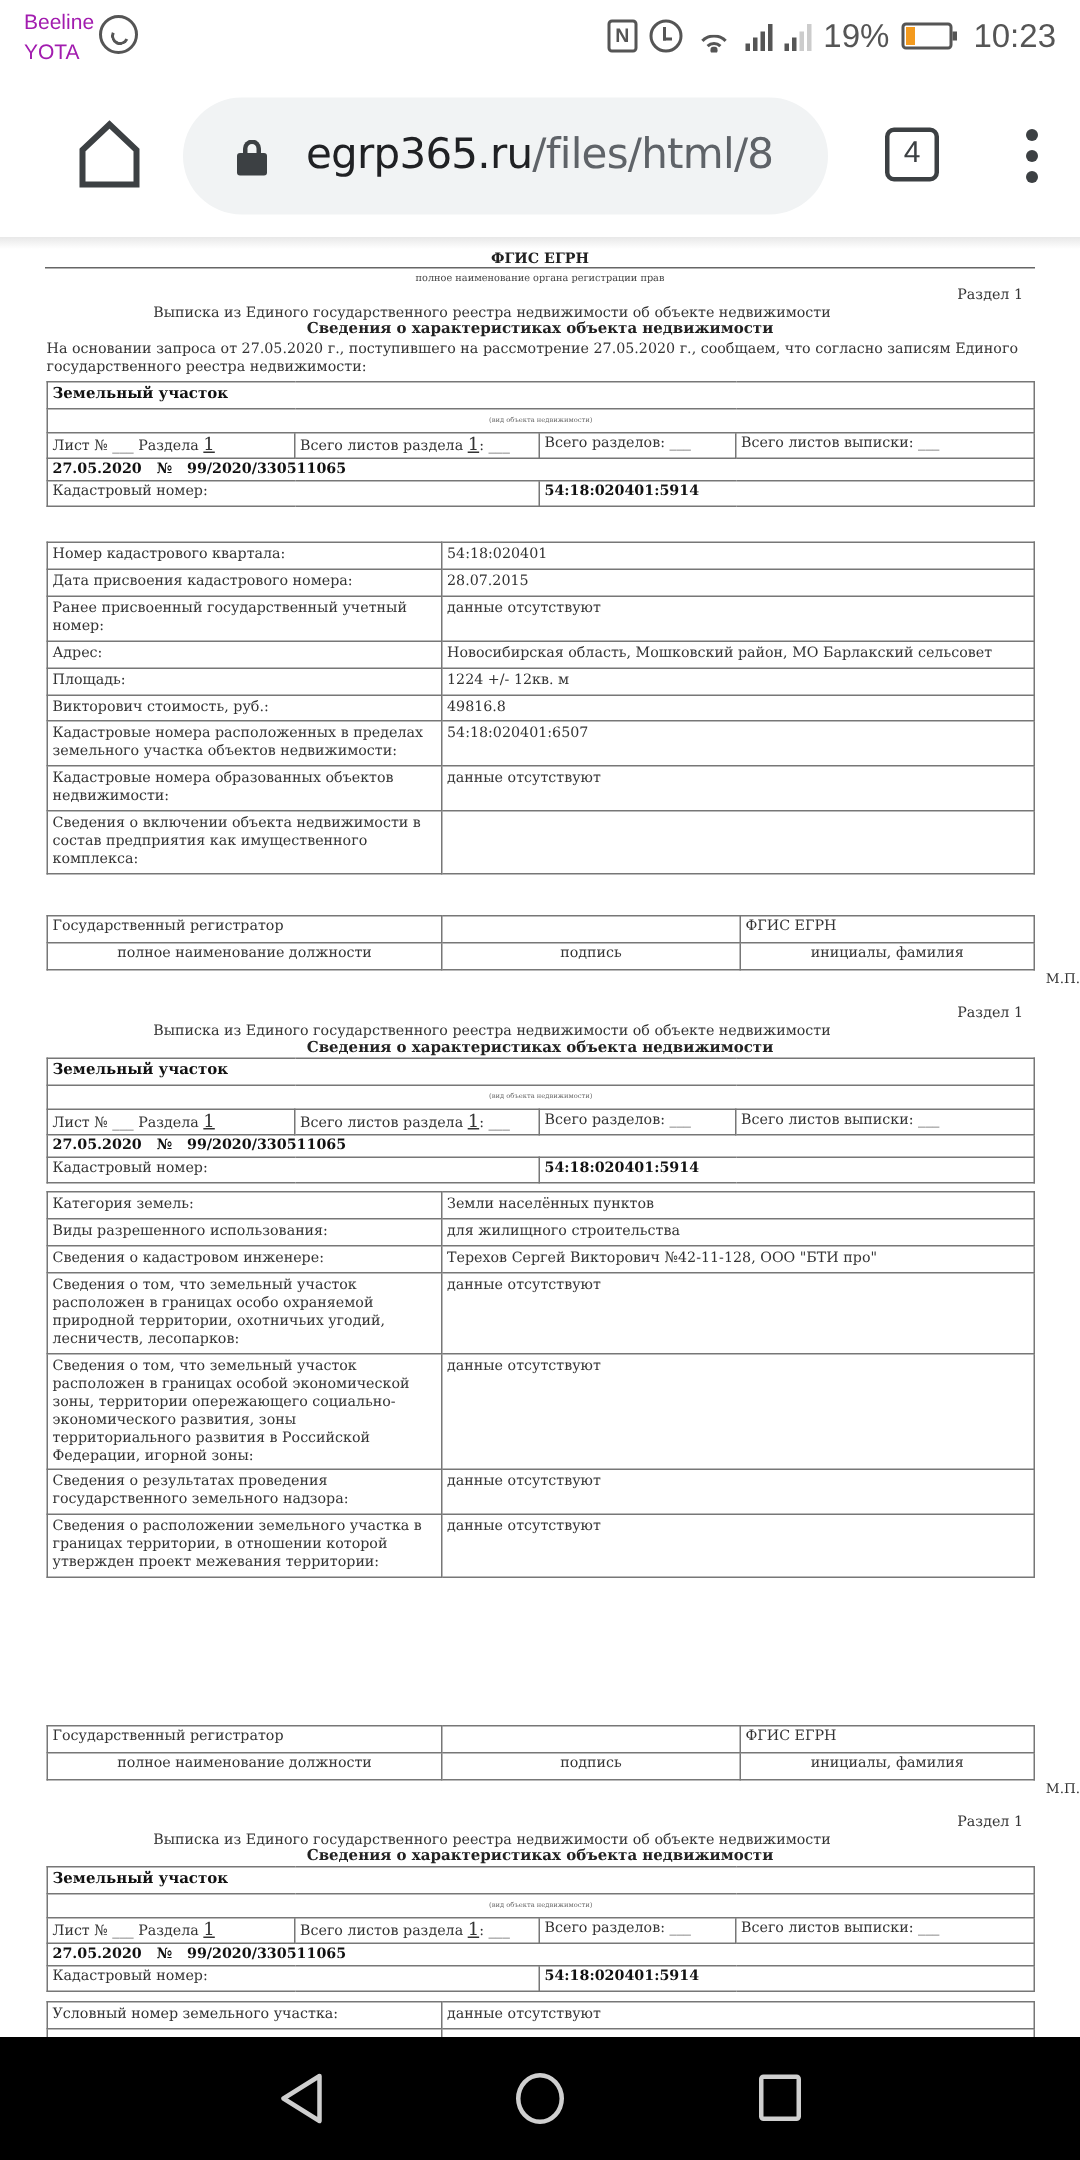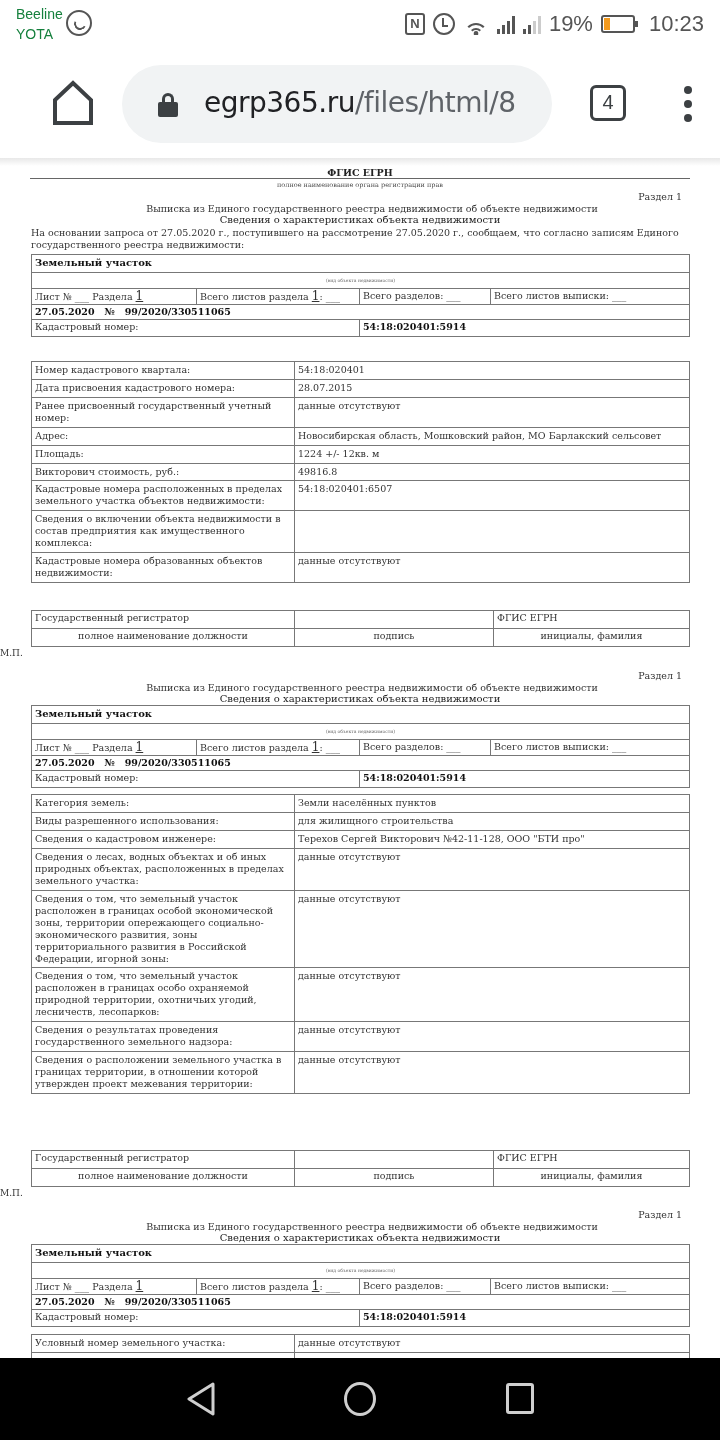--- a/index.html
+++ b/index.html
@@ -1,21 +1,21 @@
 <!DOCTYPE html>
 <html><head>
 <meta charset="utf-8">
 <style>
   * { box-sizing: border-box; margin: 0; padding: 0; }
   html, body { width: 720px; height: 1440px; overflow: hidden; background: #fff; }
   body { position: relative; font-family: "DejaVu Sans", sans-serif; }
 
   
   .statusbar { position: absolute; left: 0; top: 0; width: 720px; height: 50px; background: #fff; color: #555; }
-  .carrier { position: absolute; left: 16px; top: 4px; font-family: "Liberation Sans", sans-serif; font-size: 14px; line-height: 20px; color: #15803d; }
+  .carrier { position: absolute; left: 16px; top: 4px; font-family: "Liberation Sans", sans-serif; font-size: 14px; line-height: 20px; color: #a21caf; }
   .wa-icon { position: absolute; left: 66px; top: 10px; width: 26px; height: 26px; border: 2.5px solid #555; border-radius: 50%; }
   .wa-icon::after { content: ""; position: absolute; left: 6px; top: 6px; width: 8px; height: 8px; border: 2px solid #555; border-top-color: transparent; border-right-color: transparent; border-radius: 50%; transform: rotate(-20deg); }
   .sb-right { position: absolute; right: 16px; top: 6px; height: 36px; display: flex; align-items: center; gap: 8px; font-family: "Liberation Sans", sans-serif; color: #555; }
   .nfc-icon { width: 20px; height: 22px; border: 2.5px solid #555; border-radius: 3px; font-size: 13px; font-weight: bold; text-align: center; line-height: 17px; }
   .alarm-icon { width: 22px; height: 22px; border: 2.5px solid #555; border-radius: 50%; position: relative; }
   .alarm-icon::after { content: ""; position: absolute; left: 7px; top: 3px; width: 4px; height: 7px; border-left: 2px solid #555; border-bottom: 2px solid #555; }
   .wifi-icon { width: 26px; height: 22px; position: relative; overflow: hidden; }
   .wifi-icon span { position: absolute; left: 50%; bottom: 0; border: 2.5px solid #555; border-bottom: none; border-left-color: transparent; border-right-color: transparent; border-radius: 50% 50% 0 0; transform: translateX(-50%); }
   .signal { display: flex; align-items: flex-end; gap: 2px; height: 20px; }
   .signal i { display: block; width: 3px; background: #555; }
@@ -41,37 +41,37 @@
 
   
   .page { position: absolute; left: 0; top: 158px; width: 720px; height: 1200px; overflow: hidden; background: #fff;
           font-family: "DejaVu Serif", serif; color: #222; font-size: 10px; }
   .page-shadow { position: absolute; left: 0; top: 158px; width: 720px; height: 8px; background: linear-gradient(#e8e8e8, rgba(255,255,255,0)); }
   .abs { position: absolute; }
   .org { left: 30px; width: 660px; text-align: center; font-weight: bold; font-size: 9.5px; }
   .org-line { left: 30px; width: 660px; border-bottom: 1px solid #666; }
   .org-sub { left: 30px; width: 660px; text-align: center; font-size: 6.5px; color: #444; }
   .razdel { right: 38px; font-size: 9.5px; color: #333; }
-  .vypiska { left: 0; width: 656px; text-align: center; font-size: 9.5px; color: #333; margin-left: 44px; }
-  .svedeniya { left: 0; width: 720px; text-align: center; font-size: 10px; font-weight: normal; }
+  .vypiska { left: 0; width: 656px; text-align: center; font-size: 9.5px; color: #333; }
+  .svedeniya { left: 0; width: 720px; text-align: center; font-size: 10px; font-weight: bold; }
   .osnovanie { left: 31px; width: 660px; font-size: 9.5px; line-height: 12px; color: #333; }
 
   table { border-collapse: collapse; table-layout: fixed; }
   td { border: 1px solid #777; vertical-align: top; padding: 1px 3px; font-size: 9.5px; line-height: 12px; color: #333; overflow: hidden; }
   .hdr td { height: 16px; }
   .hdr .obj td { font-weight: bold; font-size: 10px; color: #111; padding-top: 2px; height: 18px; }
   .hdr .vid td { font-size: 4.5px; text-align: center; color: #666; height: 16px; vertical-align: middle; }
   .hdr .date td { font-weight: bold; color: #111; height: 15px; }
   .hdr .cad td { height: 17px; }
   .hdr .cad td.val { font-weight: bold; color: #111; }
   .u1 { text-decoration: underline; font-size: 12px; }
   .data td { padding: 2px 3px; }
   .sig td { height: 18px; }
   .sig .c { text-align: center; }
-  .mp { left: 0; width: 720px; text-align: left; font-size: 9px; color: #333; }
+  .mp { left: 0; width: 720px; text-align: right; font-size: 9px; color: #333; }
 
   
   .navbar { position: absolute; left: 0; top: 1358px; width: 720px; height: 82px; background: #000; }
   .nav-back { position: absolute; left: 186px; top: 24px; width: 30px; height: 34px; }
   .nav-home { position: absolute; left: 344px; top: 24px; width: 32px; height: 34px; border: 3px solid #cfcfcf; border-radius: 50%; }
   .nav-recent { position: absolute; left: 506px; top: 25px; width: 28px; height: 31px; border: 3px solid #cfcfcf; border-radius: 3px; }
 </style>
 </head>
 <body>
 
@@ -200,27 +200,27 @@
           <td>1224 +/- 12кв. м</td>
         </tr>
     <tr style="height:17px">
           <td>Викторович стоимость, руб.:</td>
           <td>49816.8</td>
         </tr>
     <tr style="height:30px">
           <td>Кадастровые номера расположенных в пределах земельного участка объектов недвижимости:</td>
           <td>54:18:020401:6507</td>
         </tr>
+    <tr style="height:30px">
+          <td>Кадастровые номера образованных объектов недвижимости:</td>
+          <td>данные отсутствуют</td>
+        </tr>
     <tr style="height:42px">
           <td>Сведения о включении объекта недвижимости в состав предприятия как имущественного комплекса:</td>
           <td></td>
-        </tr>
-    <tr style="height:30px">
-          <td>Кадастровые номера образованных объектов недвижимости:</td>
-          <td>данные отсутствуют</td>
         </tr>
   </tbody>
     </table>
 
   <table class="abs sig" style="left:31px; top:452px; width:658px;">
     <colgroup>
         <col style="width:263px">
         <col style="width:199px">
         <col style="width:196px">
       </colgroup>
@@ -284,30 +284,26 @@
           <td>Земли населённых пунктов</td>
         </tr>
     <tr style="height:18px">
           <td>Виды разрешенного использования:</td>
           <td>для жилищного строительства</td>
         </tr>
     <tr style="height:18px">
           <td>Сведения о кадастровом инженере:</td>
           <td>Терехов Сергей Викторович №42-11-128, ООО "БТИ про"</td>
         </tr>
-    <tr style="height:42px">
-          <td>Сведения о лесах, водных объектах и об иных природных объектах, расположенных в пределах земельного участка:</td>
+    <tr style="height:54px">
+          <td>Сведения о том, что земельный участок расположен в границах особо охраняемой природной территории, охотничьих угодий, лесничеств, лесопарков:</td>
           <td>данные отсутствуют</td>
         </tr>
     <tr style="height:66px">
           <td>Сведения о том, что земельный участок расположен в границах особой экономической зоны, территории опережающего социально-экономического развития, зоны территориального развития в Российской Федерации, игорной зоны:</td>
-          <td>данные отсутствуют</td>
-        </tr>
-    <tr style="height:54px">
-          <td>Сведения о том, что земельный участок расположен в границах особо охраняемой природной территории, охотничьих угодий, лесничеств, лесопарков:</td>
           <td>данные отсутствуют</td>
         </tr>
     <tr style="height:30px">
           <td>Сведения о результатах проведения государственного земельного надзора:</td>
           <td>данные отсутствуют</td>
         </tr>
     <tr style="height:42px">
           <td>Сведения о расположении земельного участка в границах территории, в отношении которой утвержден проект межевания территории:</td>
           <td>данные отсутствуют</td>
         </tr>

